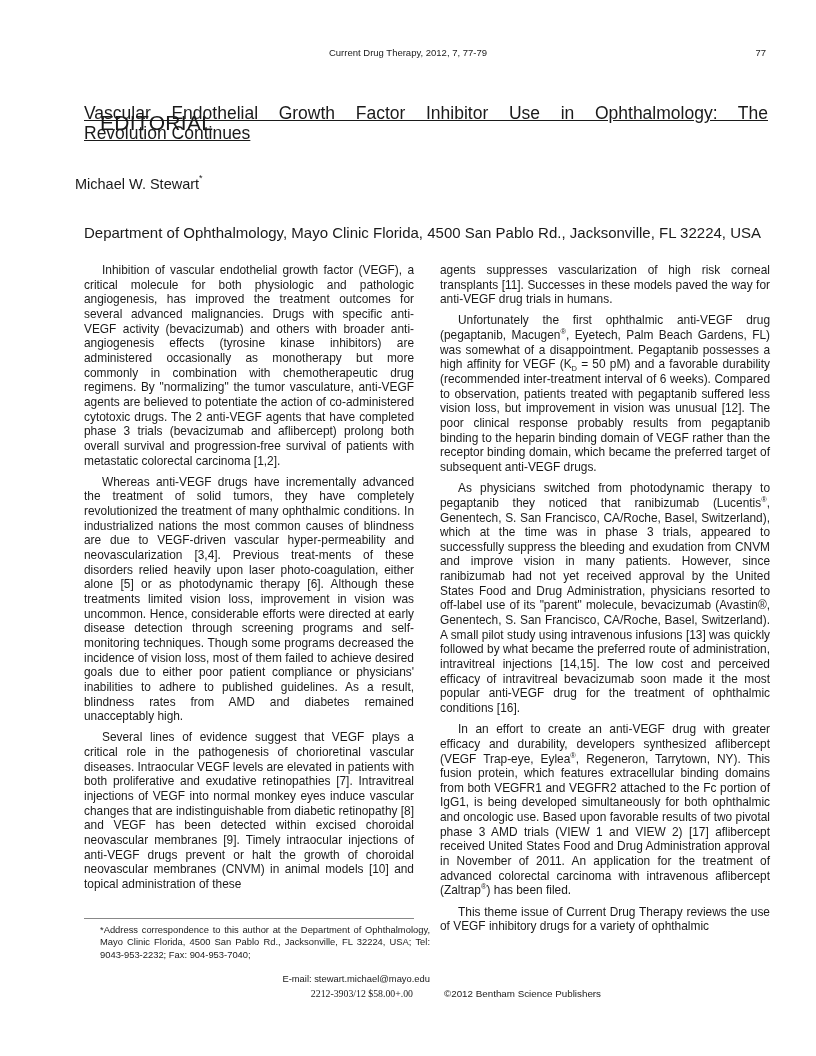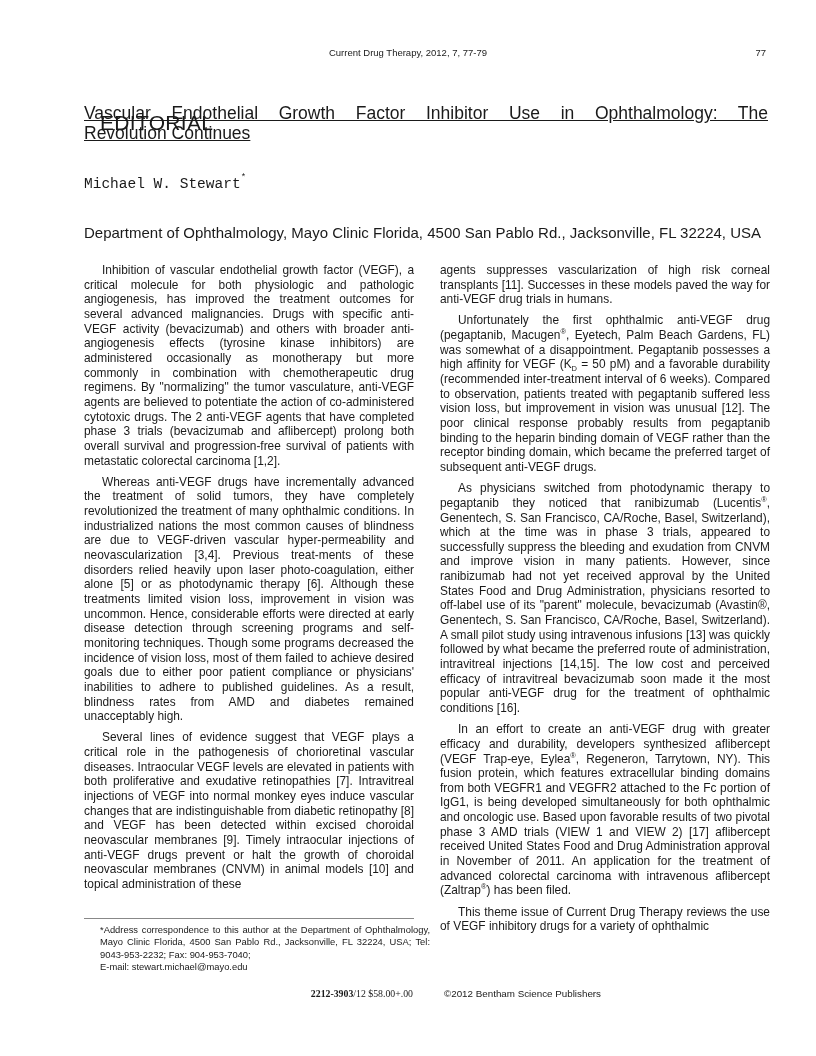--- a/index.html
+++ b/index.html
@@ -3,37 +3,37 @@
 <meta charset="utf-8">
 <style>
   html, body { margin: 0; padding: 0; background: #ffffff; }
   body { width: 816px; height: 1056px; position: relative; overflow: hidden; color: #1a1a1a; font-family: "Liberation Sans", sans-serif; }
   .running-head { position: absolute; top: 47px; left: 0; width: 816px; font-size: 9.5px; }
   .running-head .journal { position: absolute; left: 0; width: 816px; text-align: center; }
   .running-head .page-num { position: absolute; right: 50px; }
   .section-label { position: absolute; left: 100px; top: 72px; font-size: 21px; letter-spacing: 0.3px; margin-top: 39px; }
   .title { position: absolute; left: 84px; top: 103px; width: 684px; font-size: 17.5px; line-height: 20px; text-align: justify; text-align-last: left; text-decoration: underline; }
   .title .l1 { display: block; text-align: justify; text-align-last: justify; }
-  .author { position: absolute; left: 84px; top: 175px; font-size: 14.5px; font-family: Liberation Mono, monospace; }
+  .author { position: absolute; left: 75px; top: 175px; font-size: 14.5px; }
   .author sup { font-size: 9px; position: relative; top: -2px; }
   .affiliation { position: absolute; left: 84px; top: 224px; font-size: 15px; }
   .col { position: absolute; top: 263px; width: 330px; font-size: 11.9px; line-height: 14.65px; text-align: justify; }
   .col-left { left: 84px; }
   .col-right { left: 440px; }
   .col p { margin: 0 0 6.5px 0; text-indent: 18px; hyphens: manual; }
   .col p.cont { text-indent: 0; }
   .col sup { font-size: 7.5px; line-height: 0; }
   .col sub { font-size: 7.5px; line-height: 0; }
   .fn-rule { position: absolute; left: 84px; top: 918px; width: 330px; height: 0; border-top: 1.5px solid #888; }
   .footnote { position: absolute; left: 100px; top: 924px; width: 330px; font-size: 9.4px; line-height: 12.4px; }
   .footnote p { margin: 0; text-align: justify; }
-  .footnote p.last { text-align: left; }
+  .footnote p.last { text-align: right; margin-top: 12px; }
   .bottom-line { position: absolute; top: 988px; left: 0; width: 816px; font-size: 9.8px; }
   .issn { position: absolute; right: 403px; font-family: "Liberation Serif", serif; }
-  .issn b { font-weight: bold; }
+  .issn b { font-weight: normal; }
   .copyright { position: absolute; left: 444px; }
 </style>
 </head>
 <body>
 
 <div class="running-head">
   <span class="journal">Current Drug Therapy, 2012, 7, 77-79</span>
   <span class="page-num">77</span>
 </div>
 

